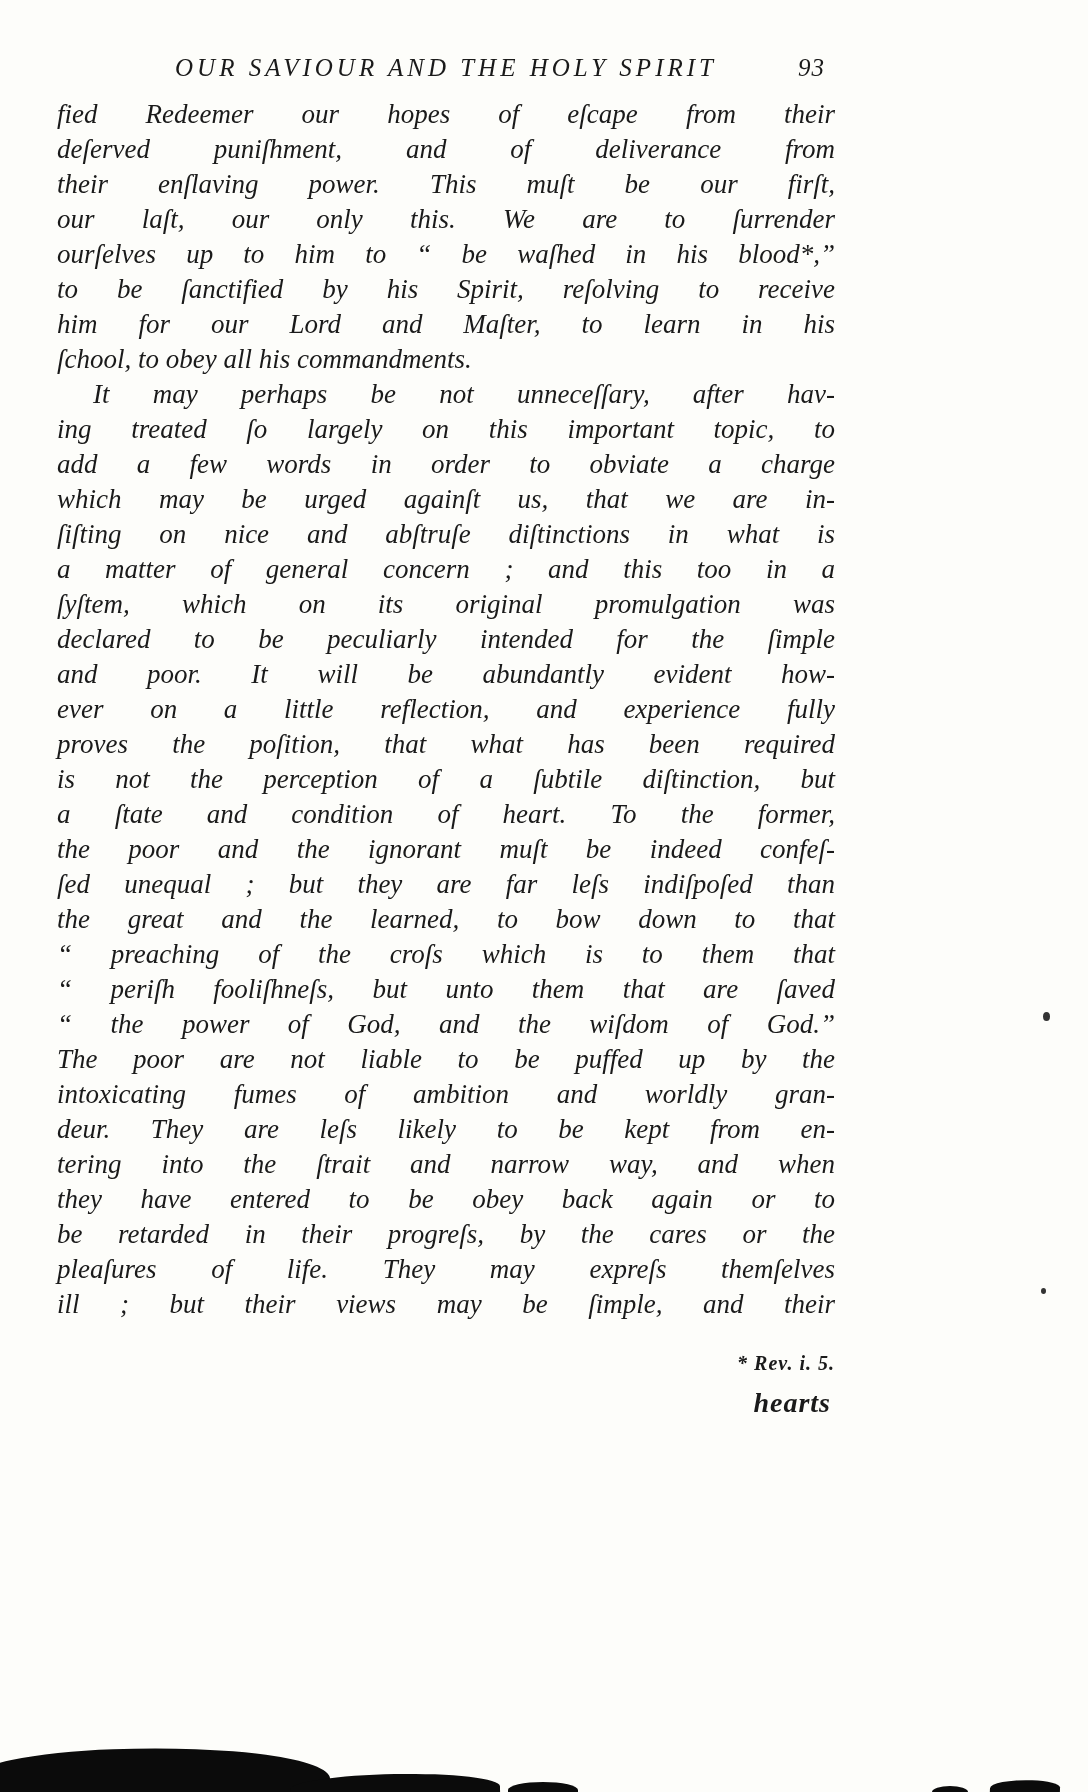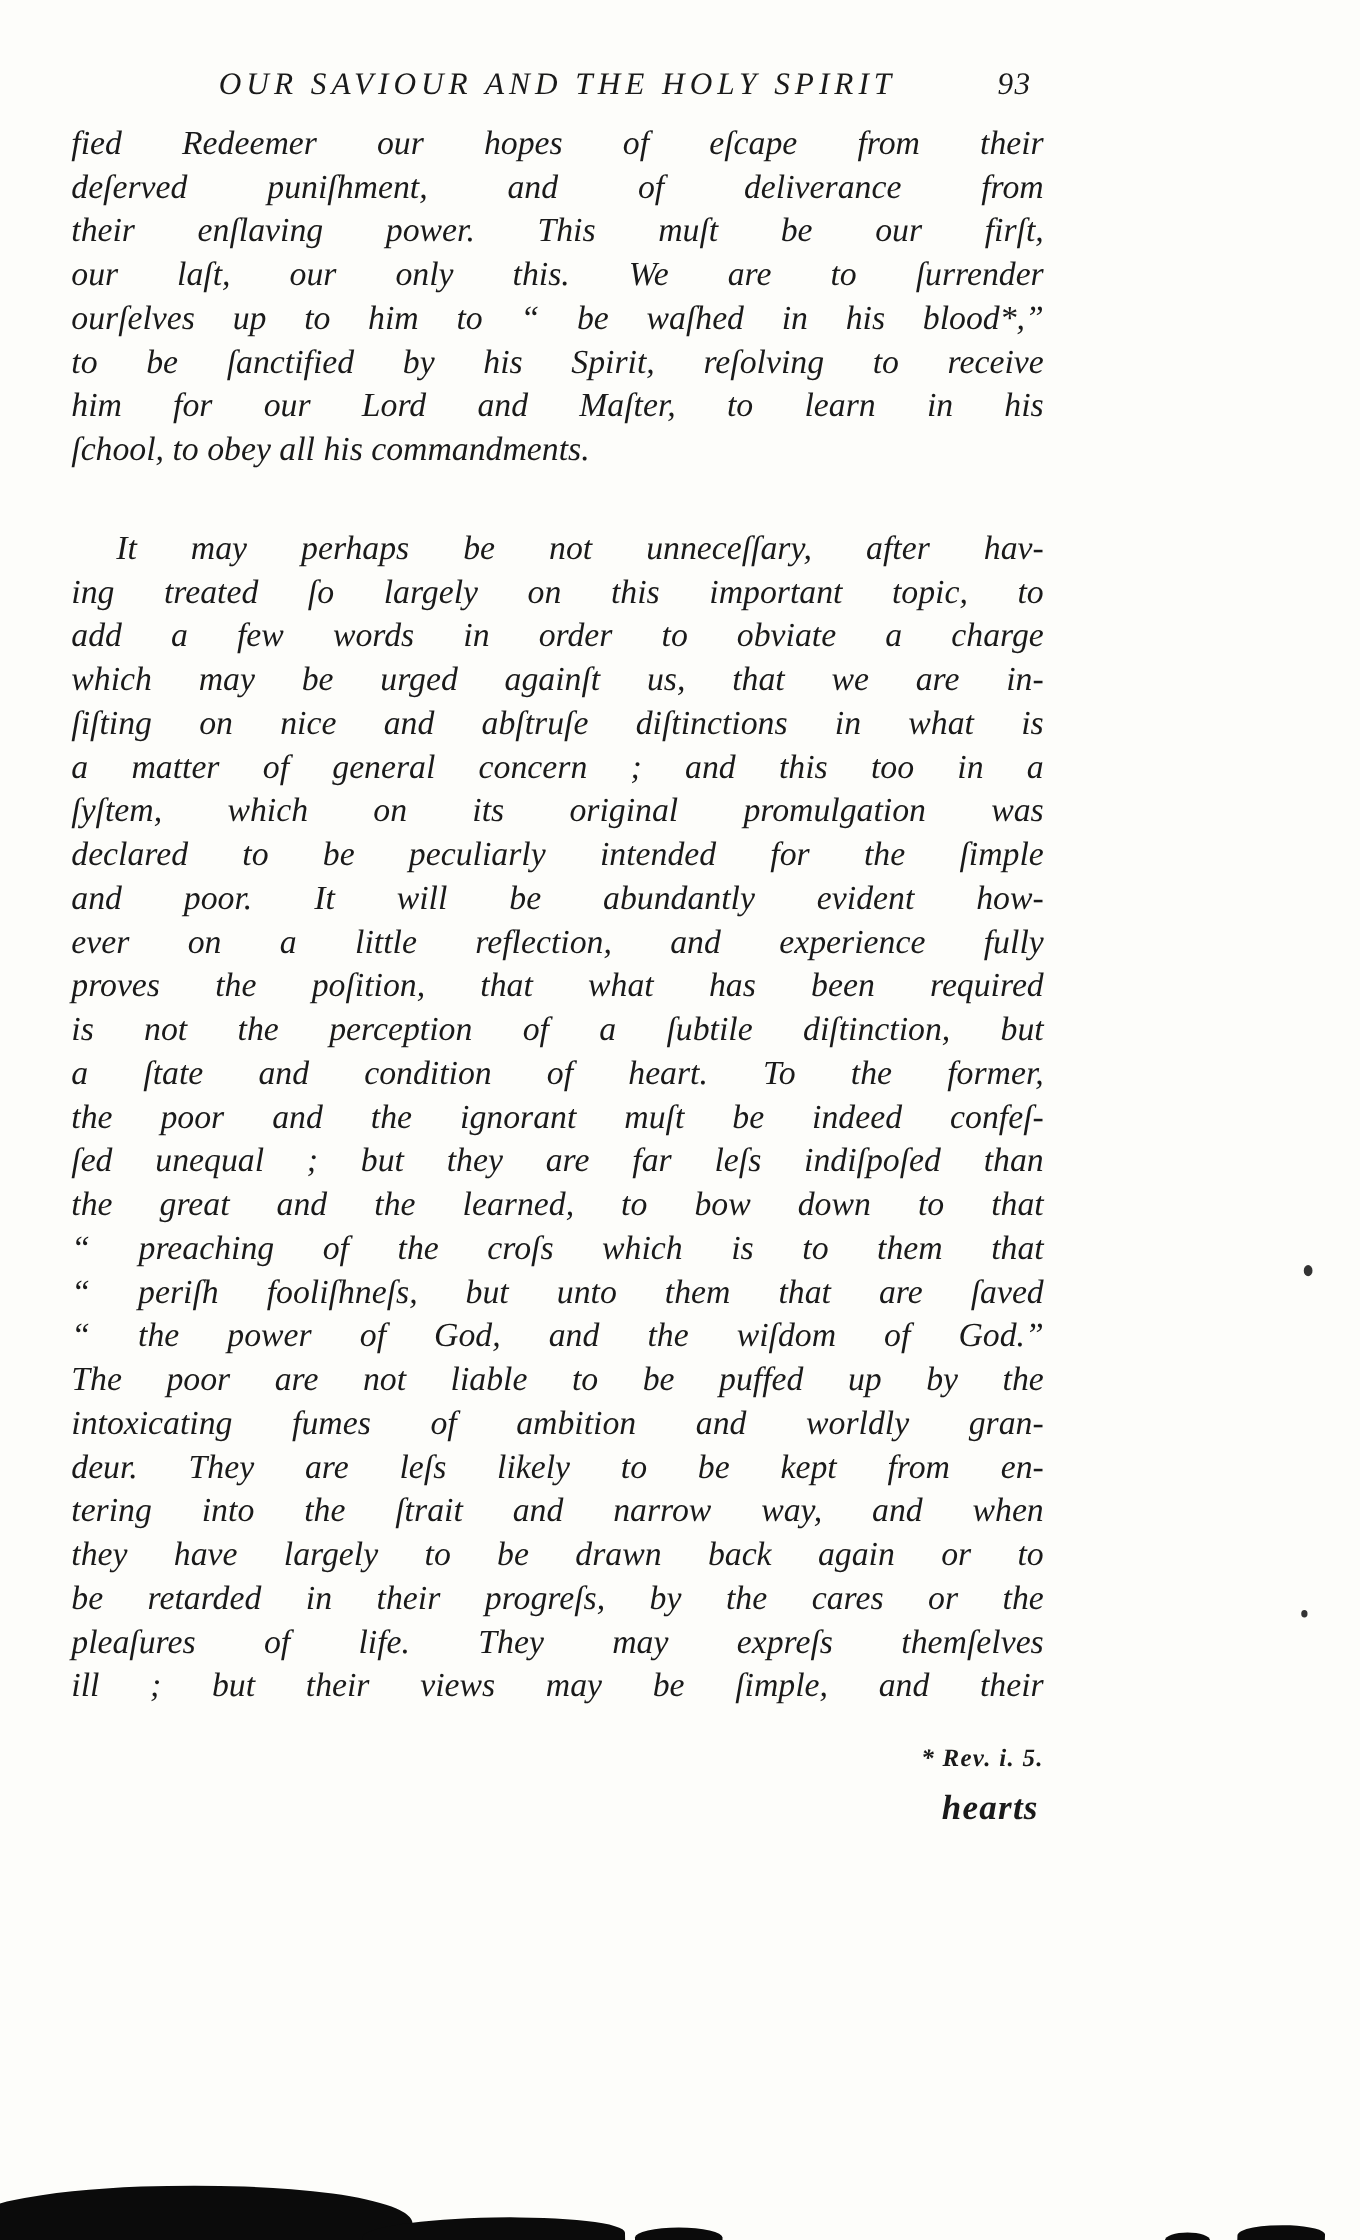--- a/index.html
+++ b/index.html
@@ -47,21 +47,20 @@
     line-height: 35px;
     height: 35px;
     overflow: visible;
   }
   .line.j {
     text-align: justify;
     text-align-last: justify;
   }
   .line.ind {
     padding-left: 36px;
-    margin-top: 44px;
   }
   .footnote {
     margin-top: 30px;
     text-align: right;
     font-size: 20px;
     font-weight: bold;
     letter-spacing: 1px;
   }
   .catchword {
     margin-top: 12px;
@@ -157,21 +156,21 @@
         <div class="line j">the poor and the ignorant muſt be indeed confeſ-</div>
         <div class="line j">ſed unequal ; but they are far leſs indiſpoſed than</div>
         <div class="line j">the great and the learned, to bow down to that</div>
         <div class="line j">“ preaching of the croſs which is to them that</div>
         <div class="line j">“ periſh fooliſhneſs, but unto them that are ſaved</div>
         <div class="line j">“ the power of God, and the wiſdom of God.”</div>
         <div class="line j">The poor are not liable to be puffed up by the</div>
         <div class="line j">intoxicating fumes of ambition and worldly gran-</div>
         <div class="line j">deur. They are leſs likely to be kept from en-</div>
         <div class="line j">tering into the ſtrait and narrow way, and when</div>
-        <div class="line j">they have largely to be drawn back again or to</div>
+        <div class="line j">they have entered to be obey back again or to</div>
         <div class="line j">be retarded in their progreſs, by the cares or the</div>
         <div class="line j">pleaſures of life. They may expreſs themſelves</div>
         <div class="line j">ill ; but their views may be ſimple, and their</div>
       </div>
 
     <div class="footnote">* Rev. i. 5.</div>
 
     <div class="catchword">hearts</div>
   </div>
 

